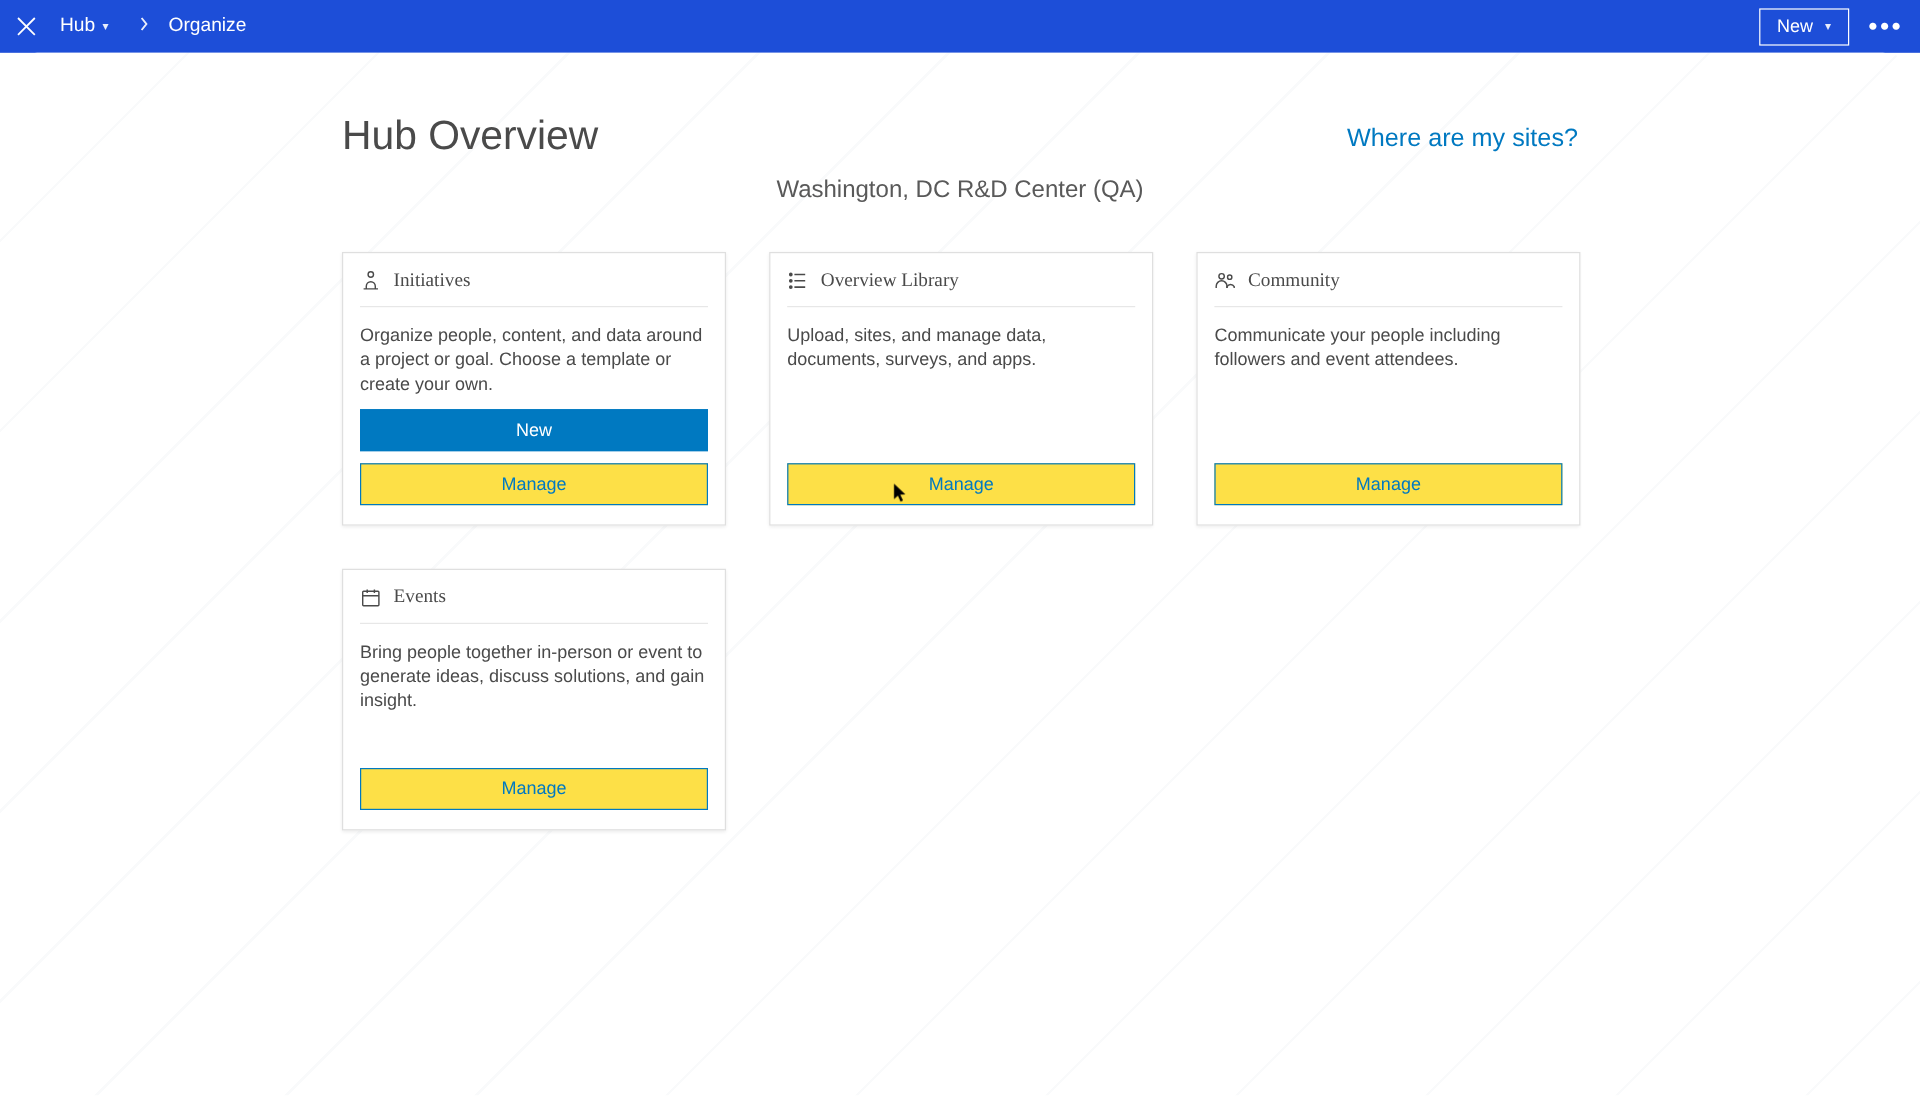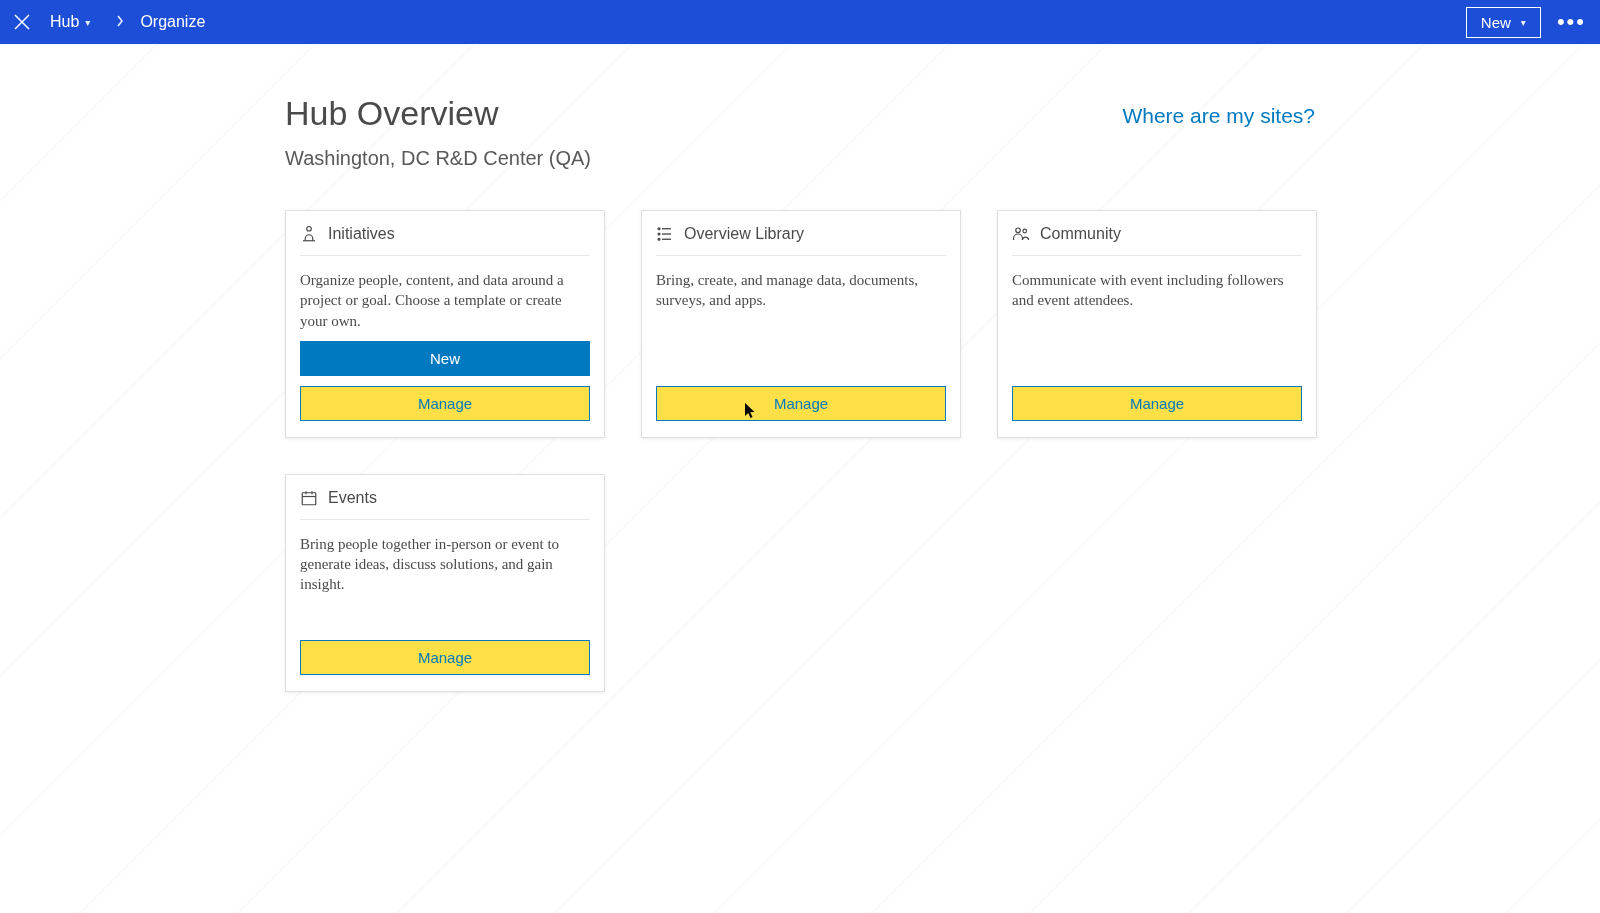--- a/index.html
+++ b/index.html
@@ -81,20 +81,21 @@
     color: #0079c1;
     cursor: pointer;
     margin-top: 10px;
   }
   .subtitle {
     font-size: 20px;
     color: #595959;
     font-weight: 400;
     margin-top: 14px;
     margin-bottom: 40px;
+    text-align: center;
   }
 
   
   .grid {
     display: grid;
     grid-template-columns: repeat(3, 320px);
     gap: 36px;
   }
   .card {
     background: #ffffff;
@@ -103,29 +104,29 @@
     padding: 14px 14px 16px;
     display: flex;
     flex-direction: column;
     min-height: 210px;
   }
   .card-head {
     display: flex; align-items: flex-end; gap: 10px;
     padding-bottom: 12px;
     border-bottom: 1px solid #e7e7e7;
     margin-bottom: 14px;
+    font-family: Liberation Serif, serif;
   }
   .card-head svg { flex: 0 0 auto; }
   .card-title { font-size: 16px; color: #4a4a4a; }
   .card-desc {
     font-size: 15px;
     line-height: 1.35;
     color: #4a4a4a;
     flex: 0 0 auto;
-    font-family: Liberation Serif, serif;
   }
   .card-spacer { flex: 1 1 auto; }
   .btn {
     display: block;
     width: 100%;
     text-align: center;
     font-size: 15px;
     padding: 8px 0;
     cursor: pointer;
     border: 1px solid #0079c1;
@@ -212,36 +213,36 @@
           <svg width="18" height="18" viewBox="0 0 24 24" fill="none" stroke="#4a4a4a" stroke-width="1.8">
             <circle cx="4" cy="5" r="1.2" fill="#4a4a4a"></circle>
             <line x1="8" y1="5" x2="20" y2="5"></line>
             <circle cx="4" cy="12" r="1.2" fill="#4a4a4a"></circle>
             <line x1="8" y1="12" x2="20" y2="12"></line>
             <circle cx="4" cy="19" r="1.2" fill="#4a4a4a"></circle>
             <line x1="8" y1="19" x2="20" y2="19"></line>
           </svg>
           <span class="card-title">Overview Library</span>
         </div>
-        <div class="card-desc">Bring, create, and manage data, documents, surveys, and apps.</div>
+        <div class="card-desc">Upload, sites, and manage data, documents, surveys, and apps.</div>
         <div class="card-spacer"></div>
         <button class="btn">Manage</button>
       </div>
 
       <div class="card">
         <div class="card-head">
           <svg width="18" height="18" viewBox="0 0 24 24" fill="none" stroke="#4a4a4a" stroke-width="1.6">
             <circle cx="8" cy="7" r="3"></circle>
             <circle cx="17" cy="8" r="2.4"></circle>
             <path d="M2 20v-2a6 6 0 0 1 12 0v2"></path>
             <path d="M14 20v-1.5a4.5 4.5 0 0 1 8 0V20"></path>
           </svg>
           <span class="card-title">Community</span>
         </div>
-        <div class="card-desc">Communicate with event including followers and event attendees.</div>
+        <div class="card-desc">Communicate your people including followers and event attendees.</div>
         <div class="card-spacer"></div>
         <button class="btn">Manage</button>
       </div>
 
       <div class="card tall">
         <div class="card-head">
           <svg width="18" height="18" viewBox="0 0 24 24" fill="none" stroke="#4a4a4a" stroke-width="1.6">
             <rect x="3" y="5" width="18" height="16" rx="1"></rect>
             <line x1="3" y1="10" x2="21" y2="10"></line>
             <line x1="8" y1="3" x2="8" y2="7"></line>

